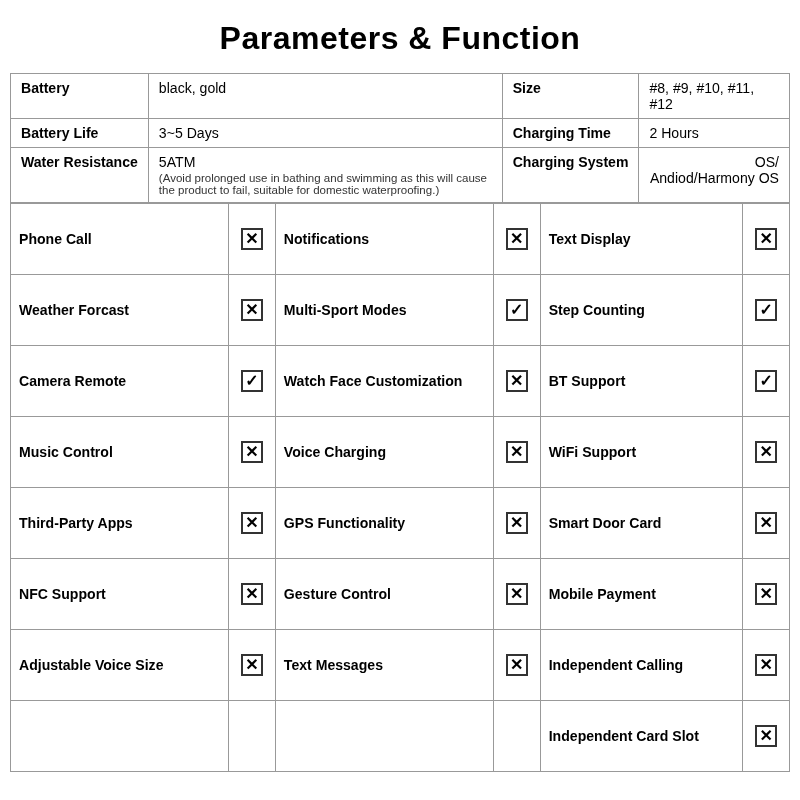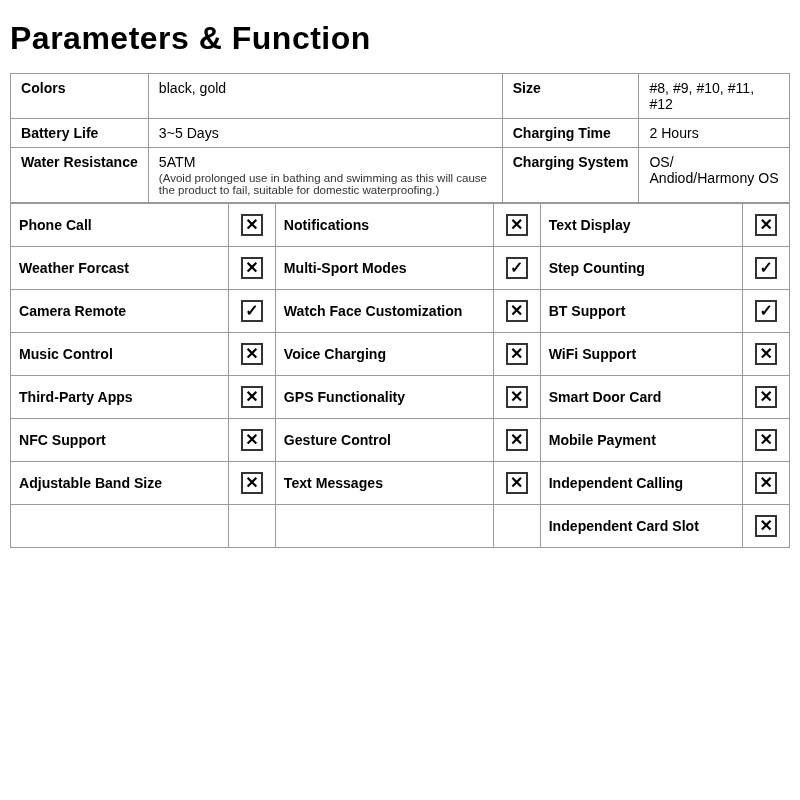--- a/index.html
+++ b/index.html
@@ -4,20 +4,21 @@
   <style>
     * { box-sizing: border-box; margin: 0; padding: 0; }
     body {
       font-family: Arial, sans-serif;
       background: #fff;
       width: 800px;
       min-height: 800px;
       padding: 10px;
     }
     h1 {
+      text-align: center;
       font-size: 2rem;
       font-weight: 900;
       margin: 10px 0 16px 0;
       letter-spacing: 0.5px;
     }
     .params-table {
       width: 100%;
       border-collapse: collapse;
       border: 1px solid #999;
       margin-bottom: 0;
@@ -56,21 +57,21 @@
     .feat-name {
       font-weight: bold;
       width: 38%;
     }
     .feat-icon {
       width: 12%;
       text-align: center;
       font-size: 1.1rem;
     }
     .feat-row td {
-      padding: 10px 8px;
+      padding: 24px 8px;
     }
     .check-x {
       display: inline-block;
       width: 22px;
       height: 22px;
       border: 2px solid #333;
       text-align: center;
       line-height: 18px;
       font-size: 1rem;
       font-weight: bold;
@@ -87,41 +88,41 @@
     }
   </style>
 </head>
 <body>
 
 <h1>Parameters &amp; Function</h1>
 
 <table class="params-table">
   <tbody>
     <tr>
-      <td class="label">Colors</td>
+      <td class="label">Battery</td>
       <td class="value">black, gold</td>
       <td class="label">Size</td>
       <td class="value">#8, #9, #10, #11, #12</td>
     </tr>
     <tr>
       <td class="label">Battery Life</td>
       <td class="value">3~5 Days</td>
       <td class="label">Charging Time</td>
       <td class="value">2 Hours</td>
     </tr>
     <tr>
       <td class="label" style="vertical-align:top;margin-top:13px;">
         <span>Water Resistance</span>
       </td>
       <td class="value" style="vertical-align:top;">
         <div style="font-weight:normal;">5ATM</div>
         <div class="water-note">(Avoid prolonged use in bathing and swimming as this will cause the product to fail, suitable for domestic waterproofing.)</div>
       </td>
       <td class="label" style="vertical-align:top;">Charging System</td>
-      <td class="value" style="vertical-align:top;">OS/ Andiod/Harmony OS</td>
+      <td class="value" style="vertical-align:top;text-align:right;">OS/ Andiod/Harmony OS</td>
     </tr>
   </tbody>
 </table>
 
 <table class="functions-table">
   <tbody id="features-body">
   <tr class="feat-row">
     <td class="feat-name" style="width:28%">Phone Call</td>
     <td class="feat-icon" style="width:6%"><span class="check-x">✕</span></td>
     <td class="feat-name" style="width:28%">Notifications</td>
@@ -163,21 +164,21 @@
   </tr>
       <tr class="feat-row">
     <td class="feat-name" style="width:28%">NFC Support</td>
     <td class="feat-icon" style="width:6%"><span class="check-x">✕</span></td>
     <td class="feat-name" style="width:28%">Gesture Control</td>
     <td class="feat-icon" style="width:6%"><span class="check-x">✕</span></td>
     <td class="feat-name" style="width:26%">Mobile Payment</td>
     <td class="feat-icon" style="width:6%"><span class="check-x">✕</span></td>
   </tr>
       <tr class="feat-row">
-    <td class="feat-name" style="width:28%">Adjustable Band Size</td>
+    <td class="feat-name" style="width:28%">Adjustable Voice Size</td>
     <td class="feat-icon" style="width:6%"><span class="check-x">✕</span></td>
     <td class="feat-name" style="width:28%">Text Messages</td>
     <td class="feat-icon" style="width:6%"><span class="check-x">✕</span></td>
     <td class="feat-name" style="width:26%">Independent Calling</td>
     <td class="feat-icon" style="width:6%"><span class="check-x">✕</span></td>
   </tr>
       <tr class="feat-row">
     <td class="feat-name" style="width:28%"></td>
     <td class="feat-icon" style="width:6%"></td>
     <td class="feat-name" style="width:28%"></td>

